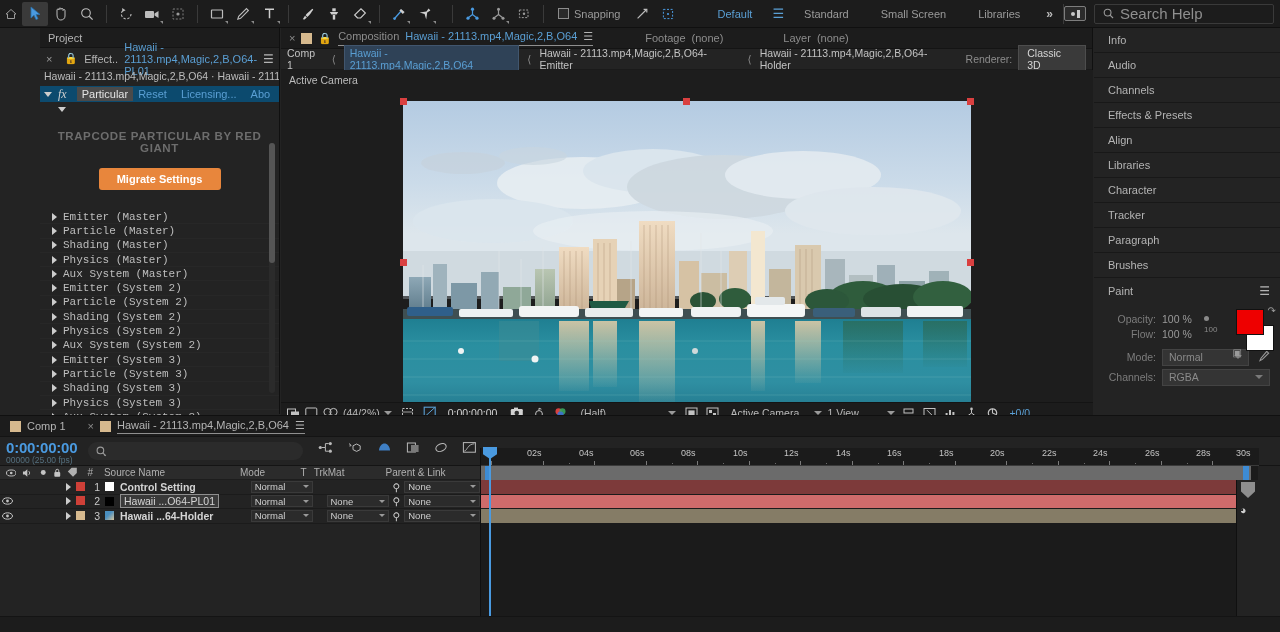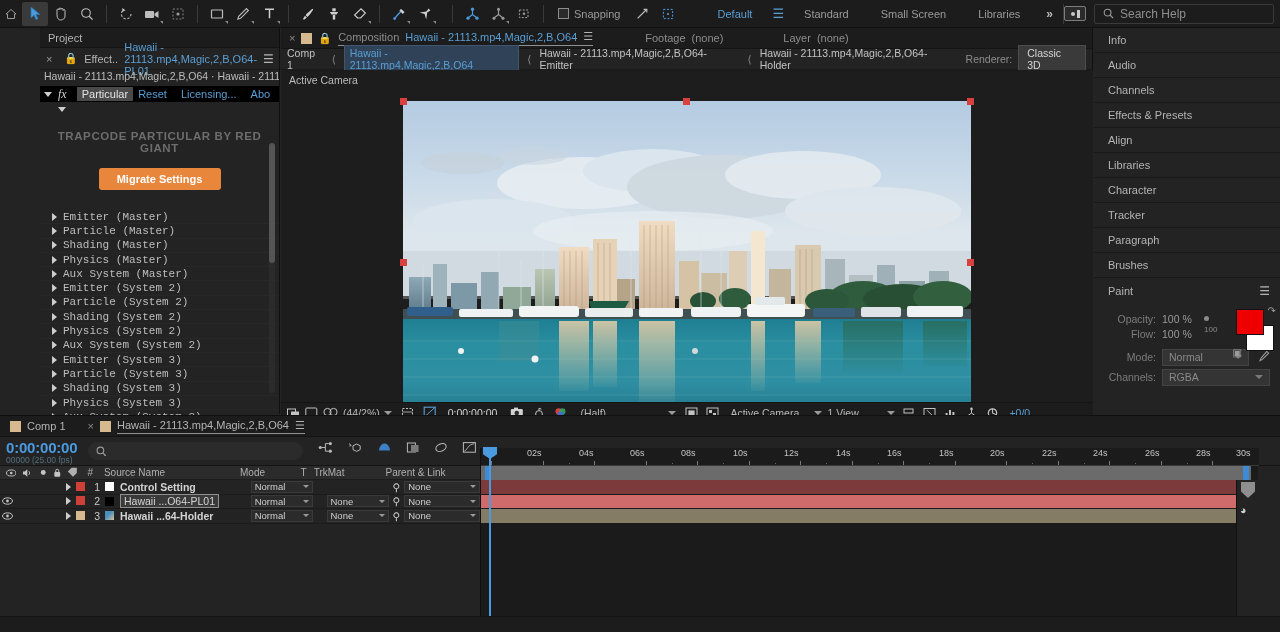--- a/index.html
+++ b/index.html
@@ -35,21 +35,21 @@
   .ws-item{ padding:0 16px; color:#9a9a9a; font-size:11px; line-height:28px;}
   .ws-item.sel{ color:#5a9fd4; }
   .ws-burger{ color:#5a9fd4; font-size:13px; padding:0 4px;}
   .ws-chevrons{ color:#b9b9b9; font-size:12px; padding:0 10px; font-weight:bold;}
   .ws-sep{ width:1px;height:20px;background:#3a3a3a;}
   .help-box{
     display:flex;align-items:center;gap:6px; background:#1c1c1c;
     border:1px solid #3a3a3a; height:20px; padding:0 8px; margin-left:8px; margin-right:6px;
     width:180px; border-radius:2px;
   }
-  .help-box .ph{ color:#8f8f8f; font-size:12px;}
+  .help-box .ph{ color:#8f8f8f; font-size:15px;}
   .key-badge{ width:22px;height:15px;border:1px solid #7d7d7d;border-radius:2px;
      display:flex;align-items:center;justify-content:center;gap:2px; background:#2b2b2b;}
   .key-badge i{ display:block; width:4px;height:4px;background:#c8c8c8;border-radius:50%;}
   .key-badge u{ display:block; width:3px;height:8px;background:#c8c8c8;}
 
   
   .left{
     position:absolute;left:0;top:28px;width:280px;height:386px;background:#232323;
     border-right:1px solid #101010;
     padding-left:40px;
@@ -69,21 +69,21 @@
   .lock-i{ color:#cfcfcf;font-weight:bold;font-size:11px;}
   .fx-title-grey{ color:#b4b4b4; }
   .fx-title-blue{ color:#5a9fd4; }
   .fx-burger{ margin-left:auto; color:#b4b4b4;font-size:12px; padding-right:4px;}
   .fx-sub{
     height:16px;padding:0 4px;font-size:10.5px;color:#bdbdbd;
     white-space:nowrap;overflow:hidden;
   }
   .fx-row{
     height:16px; display:flex; align-items:center; gap:5px; padding:0 4px;
-    background:#000000; font-size:11px;
+    background:#0c4a6e; font-size:11px;
   }
   .arrow-d{ width:0;height:0;border-left:4px solid transparent;border-right:4px solid transparent;
     border-top:5px solid #cdcdcd; margin-right:1px;}
   .arrow-r{ width:0;height:0;border-top:4px solid transparent;border-bottom:4px solid transparent;
     border-left:5px solid #cdcdcd;}
   .fx-ital{ font-style:italic; color:#d0d0d0; font-family:"Liberation Serif", serif; font-size:12px;}
   .fx-name{ background:#4a4a4a; color:#e3e3e3; padding:0 5px; font-size:11px; line-height:14px;}
   .fx-links{ margin-left:auto; display:flex; gap:14px; padding-right:18px;}
   .fx-links span{ color:#5a9fd4; font-size:11px;}
   .fx-sub2{ padding-left:18px; height:14px; display:flex;align-items:center;}
@@ -108,21 +108,21 @@
 
   
   .comp{
     position:absolute;left:281px;top:28px;width:812px;height:386px;background:#232323;
     border-right:1px solid #101010;
   }
   .comp-tabs{
     height:21px;background:#1c1c1c;display:flex;align-items:center;padding-left:8px;gap:6px;
     border-bottom:1px solid #141414; font-size:11px;
   }
-  .comp-tabs .sel-underline{ border-bottom:1px solid #8f8f8f; padding-bottom:2px; display:flex; align-items:center; gap:6px;}
+  .comp-tabs .sel-underline{ border-bottom:1px solid #8f8f8f; padding-bottom:2px; display:flex; gap:6px;}
   .dim{ color:#8d8d8d; }
   .comp-crumbs{
     height:21px;background:#232323;display:flex;align-items:center;gap:8px;padding-left:6px;
     font-size:10.5px; border-bottom:1px solid #1a1a1a;
   }
   .crumb-sel{ background:#2f4257; color:#5a9fd4; padding:1px 5px; border:1px solid #41566e;}
   .crumb{ color:#c2c2c2;}
   .crumb-arrow{ color:#8a8a8a;}
   .renderer-wrap{ margin-left:auto; display:flex;align-items:center;gap:6px; padding-right:6px;}
   .renderer-box{ background:#3a3a3a;border:1px solid #4d4d4d;padding:1px 8px;color:#d6d6d6;}

